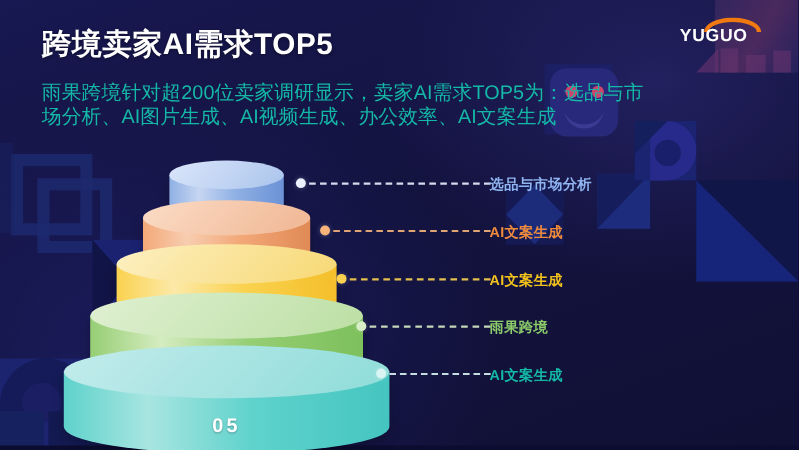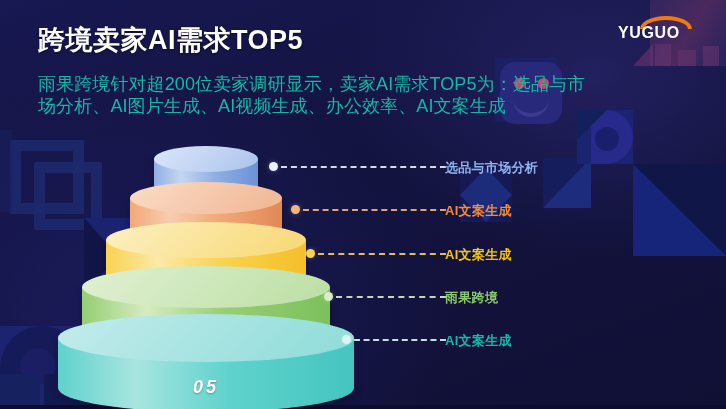--- a/index.html
+++ b/index.html
@@ -262,21 +262,21 @@
         <div class="cyl-num" style="top: 48.6px;">03</div>
       </div>
       <div class="cyl" style="left: 82px; top: 266px; width: 248px; height: 88px; z-index: 16;">
         <div class="cyl-body" style="height: 67px; border-radius: 0px 0px 124px 124px / 0px 0px 21px 21px; background: linear-gradient(to right, rgb(150, 206, 116) 0%, rgb(213, 236, 192) 26%, rgb(150, 206, 116) 58%, rgb(125, 192, 92) 100%); box-shadow: rgba(0, 0, 0, 0.25) 0px 4px 10px;"></div>
         <div class="cyl-top" style="height: 42px; border-radius: 50%; background: linear-gradient(135deg, rgb(224, 240, 210) 0%, rgb(187, 223, 163) 100%);"></div>
         <div class="cyl-num" style="top: 55.8px;">04</div>
       </div>
       <div class="cyl" style="left: 58px; top: 314px; width: 296px; height: 98px; z-index: 18;">
         <div class="cyl-body" style="height: 74px; border-radius: 0px 0px 148px 148px / 0px 0px 24px 24px; background: linear-gradient(to right, rgb(95, 210, 204) 0%, rgb(168, 229, 224) 26%, rgb(95, 210, 204) 58%, rgb(69, 197, 192) 100%); box-shadow: rgba(0, 0, 0, 0.25) 0px 4px 10px;"></div>
         <div class="cyl-top" style="height: 48px; border-radius: 50%; background: linear-gradient(135deg, rgb(195, 236, 236) 0%, rgb(141, 220, 216) 100%);"></div>
-        <div class="cyl-num" style="top: 63px; font-style: italic;">05</div>
+        <div class="cyl-num" style="top: 63px;">05</div>
       </div>
     </div>
   <div id="connectors">
       <div class="conn" style="left: 269px; top: 162px; z-index: 40;">
         <div class="conn-dot" style="background: rgb(234, 241, 255);"></div>
         <div class="conn-line" style="width: 165px; border-top-color: rgb(234, 241, 255); opacity: 0.9;"></div>
       </div>
       <div class="conn-label" style="left: 445px; top: 159px; color: rgb(143, 180, 240); z-index: 40;">选品与市场分析</div>
       <div class="conn" style="left: 291px; top: 205px; z-index: 40;">
         <div class="conn-dot" style="background: rgb(247, 179, 122);"></div>

